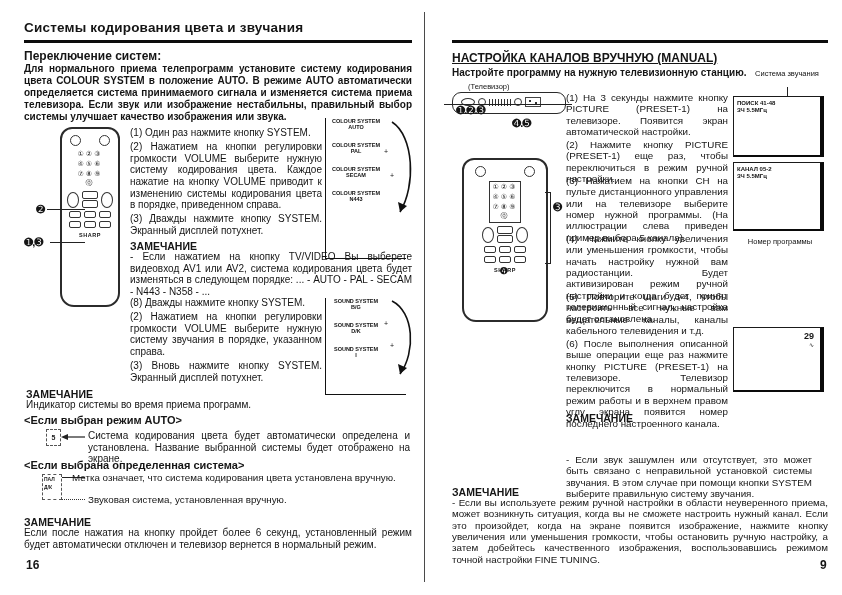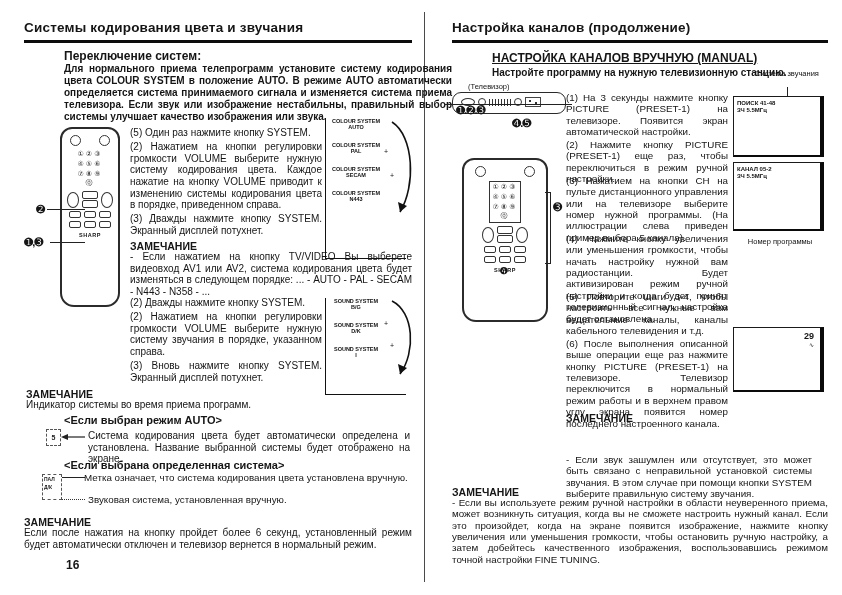--- a/index.html
+++ b/index.html
@@ -1,19 +1,19 @@
 <!DOCTYPE html>
 <html><head>
 <meta charset="utf-8">
 <style>
   html,body{margin:0;padding:0;background:#f2f2f0;}
   #sheet{position:relative;width:842px;height:595px;background:#ffffff;overflow:hidden;
          font-family:"Liberation Sans","DejaVu Sans",sans-serif;color:#151515;}
   .abs{position:absolute;}
-  .b{font-weight:bold;margin-left:40px;}
+  .b{font-weight:bold;}
   .j{text-align:justify;}
   .t10{font-size:10px;line-height:1.17;}
   .t98{font-size:9.8px;line-height:1.16;}
   .rule{height:3px;background:#0c0c0c;}
   .vdiv{width:1px;background:#4a4a4a;}
   .hl{height:1px;background:#222;}
   .vl{width:1px;background:#222;}
   .pagetitle{font-size:13.5px;font-weight:bold;letter-spacing:.2px;}
   .noteh{font-size:10.5px;font-weight:bold;}
   .callout{font-size:11px;font-weight:bold;letter-spacing:-1px;}
@@ -97,42 +97,42 @@
         <div></div>
       </div>
     <div class="brand">SHARP</div>
   </div>
 
   <div class="abs callout" style="left:36px;top:203px;">➋</div>
   <div class="abs hl" style="left:47px;top:209px;width:38px;"></div>
   <div class="abs callout" style="left:24px;top:236px;">➊,➌</div>
   <div class="abs hl" style="left:50px;top:242px;width:35px;"></div>
 
-  <div class="abs t10" style="left:130px;top:127px;width:192px;">(5) Один раз нажмите кнопку SYSTEM.</div>
+  <div class="abs t10" style="left:130px;top:127px;width:192px;">(1) Один раз нажмите кнопку SYSTEM.</div>
   <div class="abs t10 j" style="left:130px;top:141px;width:192px;">(2) Нажатием на кнопки регулировки громкости VOLUME выберите нужную систему кодирования цвета. Каждое нажатие на кнопку VOLUME приводит к изменению системы кодирования цвета в порядке, приведенном справа.</div>
   <div class="abs t10 j" style="left:130px;top:213px;width:192px;">(3) Дважды нажмите кнопку SYSTEM. Экранный дисплей потухнет.</div>
 
   <div class="abs noteh" style="left:130px;top:240px;">ЗАМЕЧАНИЕ</div>
   <div class="abs t10 j" style="left:130px;top:251px;width:282px;">- Если нажатием на кнопку TV/VIDEO Вы выберете видеовход AV1 или AV2, система кодирования цвета будет изменяться в следующем порядке: ... - AUTO - PAL - SECAM - N443 - N358 - ...</div>
 
   <div class="abs" style="left:322px;top:110px;width:96px;height:156px;">
     <div class="lshape" style="left:3px;top:8px;width:80px;height:140px;"></div>
     <div class="cycbox" style="left:6px;top:8px;"><span>COLOUR SYSTEM</span><br><span>AUTO</span></div>
     <div class="cycbox" style="left:6px;top:32px;"><span>COLOUR SYSTEM</span><br><span>PAL</span></div>
     <div class="cycbox" style="left:6px;top:56px;"><span>COLOUR SYSTEM</span><br><span>SECAM</span></div>
     <div class="cycbox" style="left:6px;top:80px;"><span>COLOUR SYSTEM</span><br><span>N443</span></div>
     <div class="plus" style="left:62px;top:38px;">+</div>
     <div class="plus" style="left:68px;top:62px;">+</div>
     <svg class="abs" style="left:66px;top:6px;" width="30" height="110" viewBox="0 0 30 110">
       <path d="M4,6 C26,20 28,70 12,96" fill="none" stroke="#111" stroke-width="1.6"></path>
       <polygon points="12,96 10,86 19,90" fill="#111"></polygon>
     </svg>
   </div>
 
-  <div class="abs t10" style="left:130px;top:297px;width:192px;">(2) Дважды нажмите кнопку SYSTEM.</div>
+  <div class="abs t10" style="left:130px;top:297px;width:192px;">(8) Дважды нажмите кнопку SYSTEM.</div>
   <div class="abs t10 j" style="left:130px;top:311px;width:192px;">(2) Нажатием на кнопки регулировки громкости VOLUME выберите нужную систему звучания в порядке, указанном справа.</div>
   <div class="abs t10 j" style="left:130px;top:360px;width:192px;">(3) Вновь нажмите кнопку SYSTEM. Экранный дисплей потухнет.</div>
 
   <div class="abs" style="left:322px;top:290px;width:96px;height:112px;">
     <div class="lshape" style="left:3px;top:8px;width:80px;height:96px;"></div>
     <div class="cycbox" style="left:6px;top:8px;"><span>SOUND SYSTEM</span><br><span>B/G</span></div>
     <div class="cycbox" style="left:6px;top:32px;"><span>SOUND SYSTEM</span><br><span>D/K</span></div>
     <div class="cycbox" style="left:6px;top:56px;"><span>SOUND SYSTEM</span><br><span>I</span></div>
     <div class="plus" style="left:62px;top:30px;">+</div>
     <div class="plus" style="left:68px;top:52px;">+</div>
@@ -152,30 +152,29 @@
       <polygon points="0,4 7,1 7,7" fill="#222"></polygon>
   </svg>
   <div class="abs b" style="left:24px;top:459px;font-size:11px;">&lt;Если выбрана определенная система&gt;</div>
 
   <div class="abs t10 j" style="left:88px;top:430px;width:322px;">Система кодирования цвета будет автоматически определена и установлена. Название выбранной системы будет отображено на экране.</div>
   <div class="abs dash" style="left:42px;top:474px;width:18px;height:24px;">
     <div class="tiny" style="margin:2px 1px 0;">ПАЛ</div>
     <div class="tiny" style="margin:2px 1px 0;">Д/К</div>
   </div>
   <div class="abs hl" style="left:62px;top:477px;width:23px;"></div>
-  <div class="abs t98" style="left:84px;top:472px;width:324px;white-space:nowrap;">Метка означает, что система кодирования цвета установлена вручную.</div>
+  <div class="abs t98" style="left:72px;top:472px;width:324px;white-space:nowrap;">Метка означает, что система кодирования цвета установлена вручную.</div>
   <div class="abs" style="left:62px;top:499px;width:23px;border-top:1px dotted #333;"></div>
   <div class="abs t98" style="left:88px;top:494px;width:324px;">Звуковая система, установленная вручную.</div>
 
   <div class="abs noteh" style="left:24px;top:516px;">ЗАМЕЧАНИЕ</div>
   <div class="abs t10 j" style="left:24px;top:527px;width:388px;">Если после нажатия на кнопку пройдет более 6 секунд, установленный режим будет автоматически отключен и телевизор вернется в нормальный режим.</div>
 
   <div class="abs b" style="left:26px;top:558px;font-size:12px;">16</div>
 
-  <div class="abs pagetitle" style="left:452px;top:20px;">Настройка каналов (продолжение)</div>
   <div class="abs rule" style="left:452px;top:40px;width:376px;"></div>
 
   <div class="abs b" style="left:452px;top:51px;font-size:12px;text-decoration:underline;">НАСТРОЙКА КАНАЛОВ ВРУЧНУЮ (MANUAL)</div>
   <div class="abs b" style="left:452px;top:67px;font-size:10px;">Настройте программу на нужную телевизионную станцию.</div>
 
   <div class="abs" style="left:468px;top:82px;font-size:7.5px;">(Телевизор)</div>
 
   <div class="tvstrip" style="left:452px;top:92px;width:112px;height:20px;">
     <div class="tvinner">
       <div class="o"></div>

